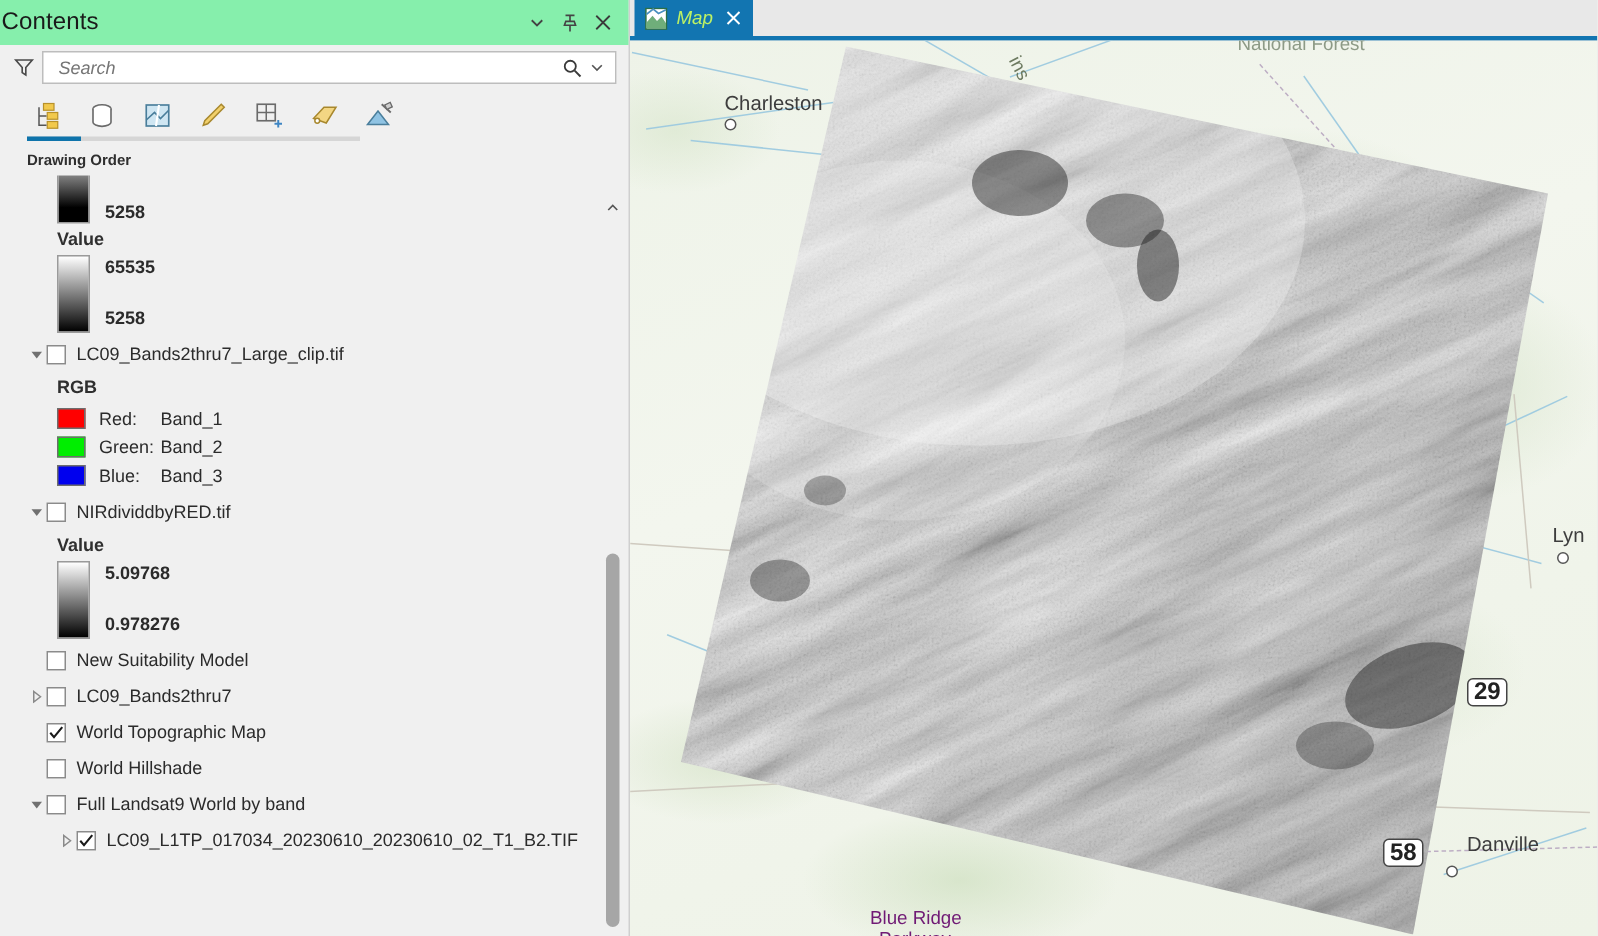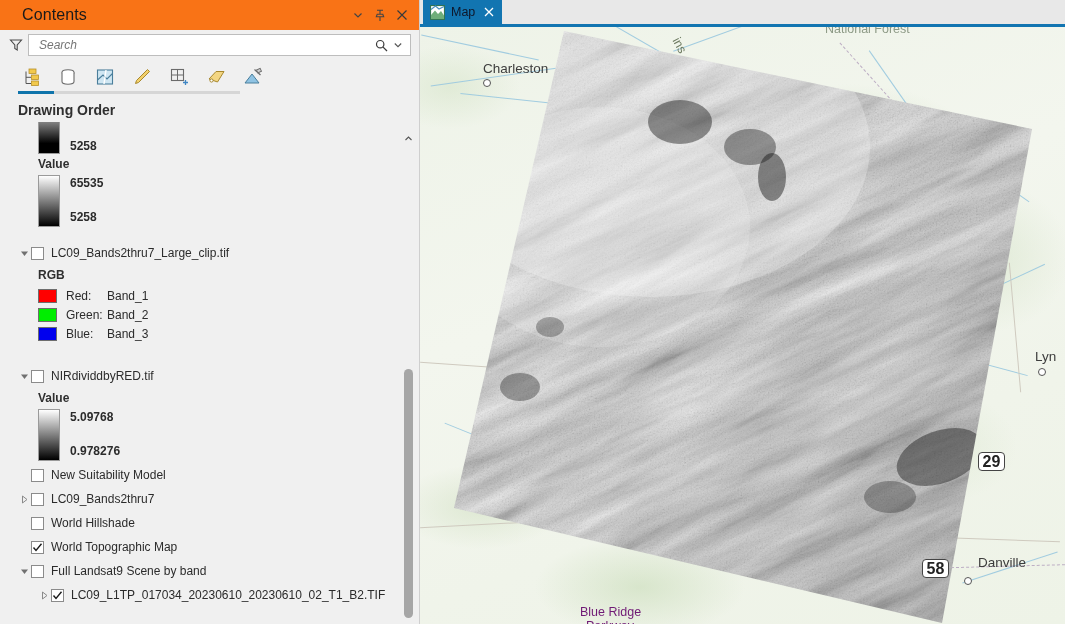--- a/index.html
+++ b/index.html
@@ -6,39 +6,39 @@
   body{
     width:1065px;height:624px;overflow:hidden;
     font-family:"Liberation Sans","DejaVu Sans",sans-serif;
     font-size:12px;color:#2b2b2b;background:#ffffff;
   }
   .app{position:relative;width:1065px;height:624px;display:flex;}
 
   
   .pane{position:relative;width:420px;height:624px;background:#f0f0f0;
         border-right:1px solid #cfcfcf;box-sizing:border-box;display:flex;flex-direction:column;}
-  .pane-header{height:30px;display:flex;align-items:center;padding:0 6px 0 22px;background:#f97316;}
+  .pane-header{height:30px;display:flex;align-items:center;padding:0 6px 0 1px;background:#86efac;}
   .pane-title{font-size:16px;color:#1a1a1a;flex:1;letter-spacing:.1px;}
   .hdr-btn{width:22px;height:22px;display:flex;align-items:center;justify-content:center;color:#444;}
 
   .search-row{height:26px;display:flex;align-items:center;padding:0 8px 0 4px;margin-top:2px;}
   .filter-ico{width:24px;height:22px;display:flex;align-items:center;justify-content:center;}
   .search-box{flex:1;height:22px;background:#fff;border:1px solid #bdbdbd;display:flex;align-items:center;
               padding:0 4px 0 8px;box-sizing:border-box;}
   .search-input{flex:1;border:none;outline:none;font-size:12px;font-style:italic;color:#8a8a8a;
                 font-family:"Liberation Sans",sans-serif;background:transparent;}
   .search-ico{width:18px;height:18px;display:flex;align-items:center;justify-content:center;color:#3a3a3a;}
   .search-chev{width:16px;height:18px;display:flex;align-items:center;justify-content:center;color:#555;}
 
   .tool-row{height:38px;display:flex;align-items:center;padding-left:18px;gap:11px;position:relative;}
   .tool-btn{width:26px;height:26px;display:flex;align-items:center;justify-content:center;}
   .tab-underline{position:absolute;left:18px;bottom:2px;width:222px;height:3px;background:#d6d6d6;}
   .tab-underline i{display:block;width:36px;height:3px;background:#0f74ab;}
 
-  .drawing-order{padding:6px 0 4px 18px;font-size:14px;font-weight:bold;color:#2f2f2f;}
+  .drawing-order{padding:6px 0 4px 18px;font-size:10px;font-weight:bold;color:#2f2f2f;}
 
   .tree{position:relative;flex:1;overflow:hidden;padding-left:18px;padding-right:22px;}
   .row{display:flex;align-items:center;height:24px;white-space:nowrap;}
   .row .arrow{width:13px;height:13px;display:flex;align-items:center;justify-content:center;
               font-size:8px;color:#666;flex:0 0 13px;}
   .row .arrow.none{visibility:hidden;}
   .cbx{width:13px;height:13px;border:1px solid #8b8b8b;background:#fff;box-sizing:border-box;
        margin-right:7px;flex:0 0 13px;display:flex;align-items:center;justify-content:center;}
   .cbx svg{display:block;}
   .lbl{font-size:12px;color:#2b2b2b;}
@@ -61,21 +61,21 @@
               font-size:8px;color:#555;}
   .scroll .track{position:absolute;top:17px;left:4px;width:9px;bottom:0;}
   .scroll .thumb{position:absolute;left:0;top:222px;width:9px;bottom:6px;background:#a6a6a6;border-radius:5px;}
 
   
   .map-area{position:relative;width:645px;height:624px;background:#eef1ea;overflow:hidden;}
   .tabstrip{position:relative;height:24px;background:#e8e8e8;border-bottom:3px solid #1275b1;}
   .tab{position:absolute;left:3px;top:0;height:24px;background:#1275b1;color:#fff;display:flex;
        align-items:center;padding:0 8px 0 7px;box-sizing:border-box;}
   .tab-ico{width:15px;height:15px;margin-right:6px;flex:0 0 15px;}
-  .tab-lbl{font-size:12.5px;color:#0f172a;}
+  .tab-lbl{font-size:12.5px;color:#bef264;font-style:italic;}
   .tab-close{margin-left:9px;color:#fff;display:flex;align-items:center;}
 
   .canvas{position:absolute;left:0;top:27px;width:645px;height:597px;overflow:hidden;}
   .basemap{position:absolute;inset:0;
     background:
       radial-gradient(ellipse 120px 60px at 60px 480px, rgba(206,222,190,.55), transparent 70%),
       radial-gradient(ellipse 150px 70px at 220px 560px, rgba(200,220,184,.6), transparent 70%),
       radial-gradient(ellipse 180px 90px at 430px 120px, rgba(205,223,192,.65), transparent 70%),
       radial-gradient(ellipse 130px 110px at 560px 230px, rgba(211,226,198,.6), transparent 70%),
       radial-gradient(ellipse 110px 80px at 520px 420px, rgba(214,229,202,.45), transparent 70%),
@@ -210,21 +210,21 @@
 
       <div class="sub-head">Value</div>
       <div class="grad-block" style="height:52px;">
         <div class="grad-bar" style="height:52px;"></div>
         <div class="grad-labels">
           <span style="top:1px;">65535</span>
           <span style="top:35px;">5258</span>
         </div>
       </div>
 
-      <div class="row" style="margin-top:14px;">
+      <div class="row" style="margin-top:2px;">
         <span class="arrow">
           <svg width="9" height="9" viewBox="0 0 9 9">
               <path d="M1 2.5 L8 2.5 L4.5 7 Z" fill="#707070"></path>
             </svg>
         </span>
         <span class="cbx"></span>
         <span class="lbl">LC09_Bands2thru7_Large_clip.tif</span>
       </div>
       <div class="sub-head">RGB</div>
       <div class="swatch-row">
@@ -233,21 +233,21 @@
       </div>
       <div class="swatch-row">
         <span class="swatch" style="background:#00ee00;"></span>
         <span class="swatch-txt"><b>Green:</b><span>Band_2</span></span>
       </div>
       <div class="swatch-row">
         <span class="swatch" style="background:#0000ee;"></span>
         <span class="swatch-txt"><b>Blue:</b><span>Band_3</span></span>
       </div>
 
-      <div class="row" style="margin-top:21px;">
+      <div class="row" style="margin-top:3px;">
         <span class="arrow">
           <svg width="9" height="9" viewBox="0 0 9 9">
               <path d="M1 2.5 L8 2.5 L4.5 7 Z" fill="#707070"></path>
             </svg>
         </span>
         <span class="cbx"></span>
         <span class="lbl">NIRdividdbyRED.tif</span>
       </div>
       <div class="sub-head">Value</div>
       <div class="grad-block" style="height:52px;">
@@ -269,42 +269,42 @@
           <svg width="9" height="9" viewBox="0 0 9 9">
               <path d="M2.5 1 L2.5 8 L7 4.5 Z" fill="none" stroke="#8a8a8a" stroke-width="1"></path>
             </svg>
         </span>
         <span class="cbx"></span>
         <span class="lbl">LC09_Bands2thru7</span>
       </div>
 
       <div class="row">
         <span class="arrow none"></span>
-        <span class="cbx"></span>
-        <span class="lbl">World Hillshade</span>
-      </div>
-
-      <div class="row">
-        <span class="arrow none"></span>
         <span class="cbx">
           <svg width="11" height="11" viewBox="0 0 11 11">
               <path d="M1.5 5.5 L4 8.4 L9.5 1.8" stroke="#1a1a1a" stroke-width="1.4" fill="none"></path>
             </svg>
         </span>
         <span class="lbl">World Topographic Map</span>
+      </div>
+
+      <div class="row">
+        <span class="arrow none"></span>
+        <span class="cbx"></span>
+        <span class="lbl">World Hillshade</span>
       </div>
 
       <div class="row">
         <span class="arrow">
           <svg width="9" height="9" viewBox="0 0 9 9">
               <path d="M1 2.5 L8 2.5 L4.5 7 Z" fill="#707070"></path>
             </svg>
         </span>
         <span class="cbx"></span>
-        <span class="lbl">Full Landsat9 Scene by band</span>
+        <span class="lbl">Full Landsat9 World by band</span>
       </div>
 
       <div class="row indent1">
         <span class="arrow">
           <svg width="9" height="9" viewBox="0 0 9 9">
               <path d="M2.5 1 L2.5 8 L7 4.5 Z" fill="none" stroke="#8a8a8a" stroke-width="1"></path>
             </svg>
         </span>
         <span class="cbx">
           <svg width="11" height="11" viewBox="0 0 11 11">

